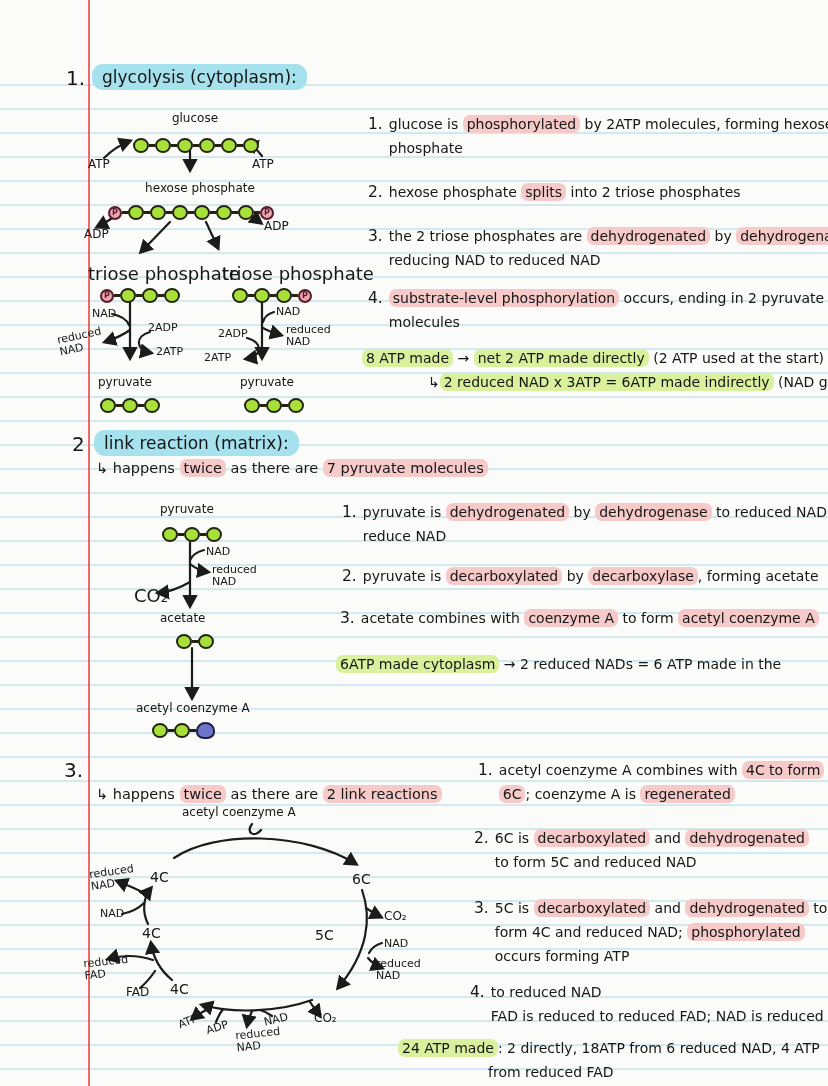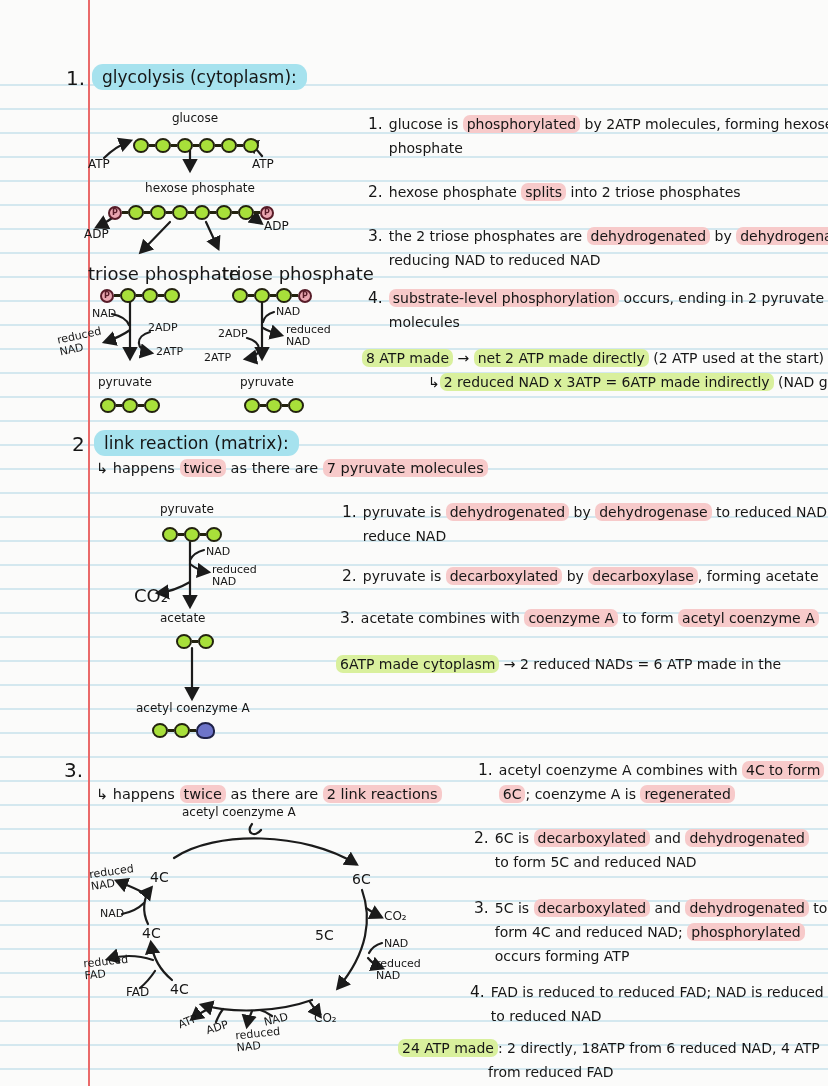--- a/index.html
+++ b/index.html
@@ -308,19 +308,19 @@
     <span class="num">3.</span>
     <div class="body">
       <div><span>5C is </span><span class="hl pink">decarboxylated</span><span> and </span><span class="hl pink">dehydrogenated</span><span> to</span></div>
       <div><span>form 4C and reduced NAD; </span><span class="hl pink">phosphorylated</span></div>
       <div><span>occurs forming ATP</span></div>
     </div>
   </div>
   <div class="step" style="left:470px;top:980px">
     <span class="num">4.</span>
     <div class="body">
+      <div><span>to reduced NAD</span></div>
       <div><span>FAD is reduced to reduced FAD; NAD is reduced</span></div>
-      <div><span>to reduced NAD</span></div>
     </div>
   </div>
   <div class="sum" style="left:398px;top:1036px"><span class="hl green">24 ATP made</span><span>: 2 directly, 18ATP from 6 reduced NAD, 4 ATP</span></div>
   <div class="sum" style="left:488px;top:1060px"><span>from reduced FAD</span></div>
 </div>
 
 </body></html>

